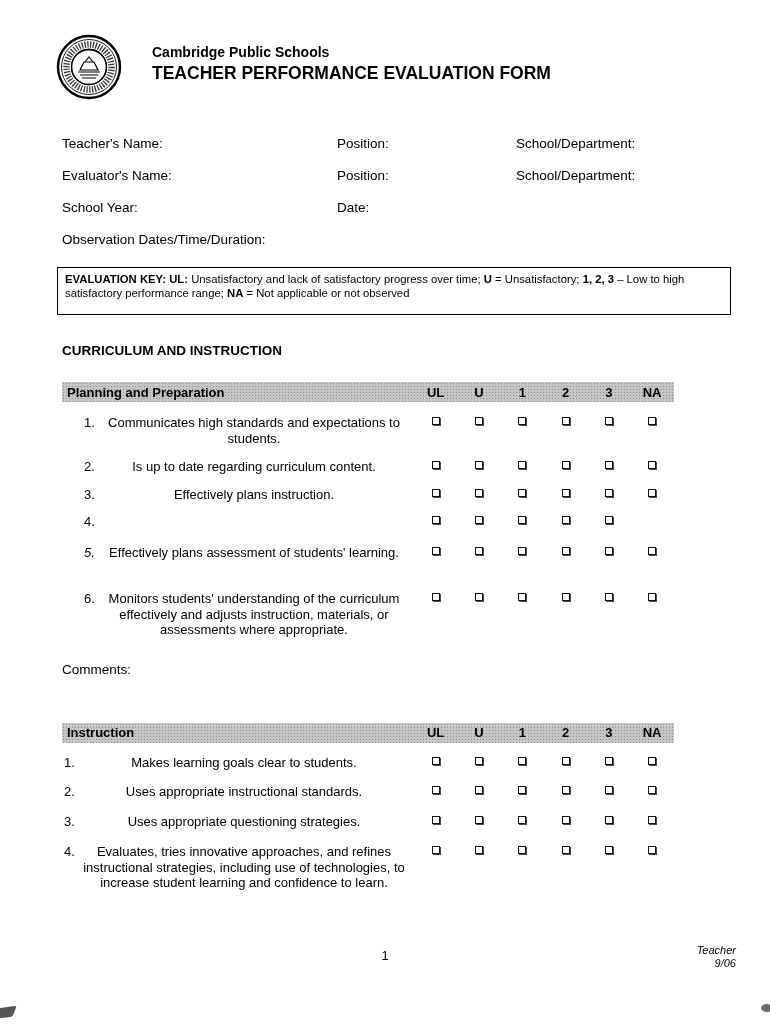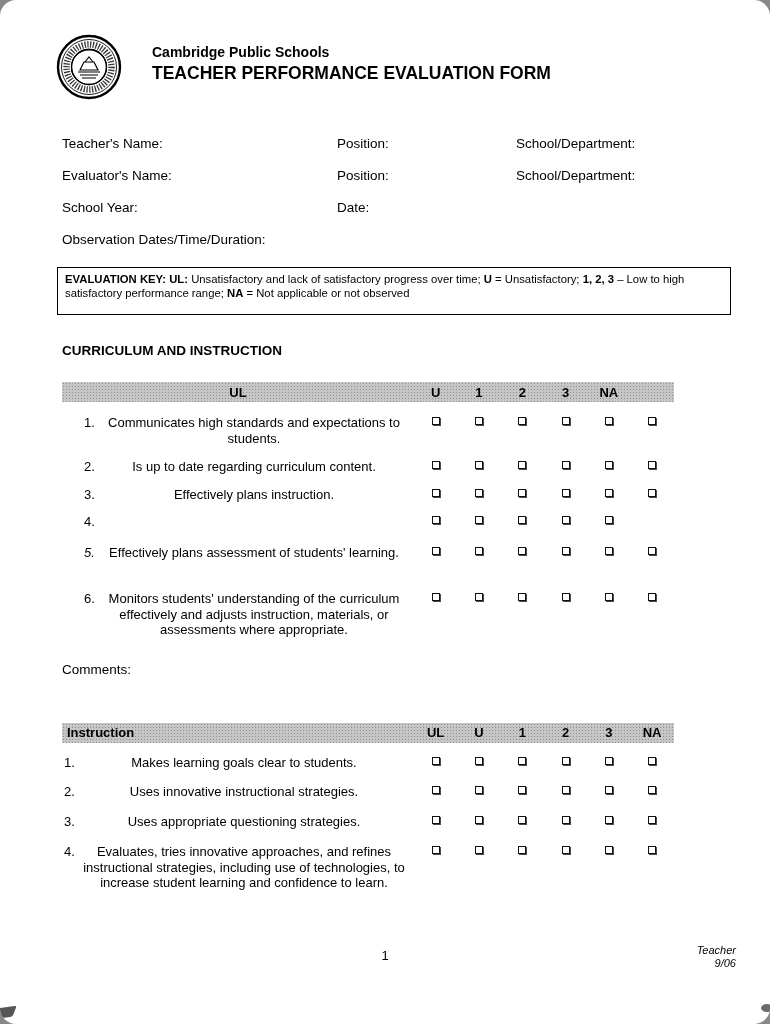--- a/index.html
+++ b/index.html
@@ -5,21 +5,20 @@
   * { margin:0; padding:0; box-sizing:border-box; }
   html,body { background:#888; }
   .page {
     position:relative;
     width:770px; height:1024px;
     background:#ffffff;
     color:#000;
     font-family:"Liberation Sans", sans-serif;
     overflow:hidden;
     margin:0 auto;
-    border-radius:16px;
   }
   
   .header { display:flex; align-items:flex-start; padding:34px 0 0 56px; gap:30px; }
   .seal { width:66px; height:66px; flex:0 0 66px; }
   .header-text { padding-top:10px; }
   .org-name { font-size:14px; font-weight:bold; margin-bottom:3px; }
   .form-title { font-size:17.5px; font-weight:bold; }
 
   
   .fields { margin:36px 0 0 62px; font-size:13.5px; }
@@ -143,20 +142,21 @@
   </div>
 
   <div class="key-box">
     <span class="b">EVALUATION KEY:  UL: </span><span>Unsatisfactory and lack of satisfactory progress over time; </span><span class="b">U</span><span> = Unsatisfactory; </span><span class="b">1, 2, 3</span><span> – Low to high satisfactory performance range; </span><span class="b">NA</span><span> = Not applicable or not observed</span>
   </div>
 
   <div class="section-title">CURRICULUM AND INSTRUCTION</div>
 
   <div class="eval-table" style="margin-top:24px;">
     <div class="t-bar">
+      <div class="t-bar-title">Planning and Preparation</div>
       <div class="col-head">UL</div>
       <div class="col-head">U</div>
       <div class="col-head">1</div>
       <div class="col-head">2</div>
       <div class="col-head">3</div>
       <div class="col-head">NA</div>
     </div>
 
     <div class="t-row indent1 mt13">
       <div class="item-text">
@@ -340,21 +340,21 @@
           <span class="cb"></span>
         </div>
       <div class="cb-cell">
           <span class="cb"></span>
         </div>
     </div>
 
     <div class="t-row mt14">
       <div class="item-text">
           <span class="item-num">2.</span>
-          <span class="item-lbl">Uses innovative instructional strategies.</span>
+          <span class="item-lbl">Uses appropriate instructional standards.</span>
         </div>
       <div class="cb-cell">
           <span class="cb"></span>
         </div>
       <div class="cb-cell">
           <span class="cb"></span>
         </div>
       <div class="cb-cell">
           <span class="cb"></span>
         </div>

